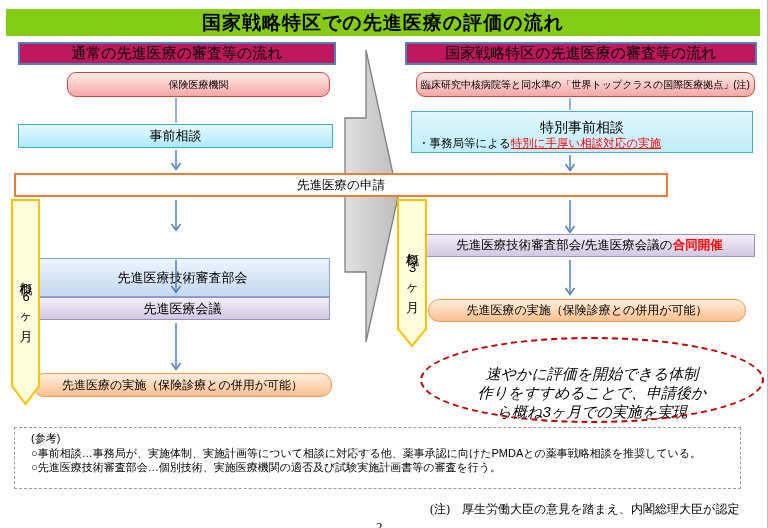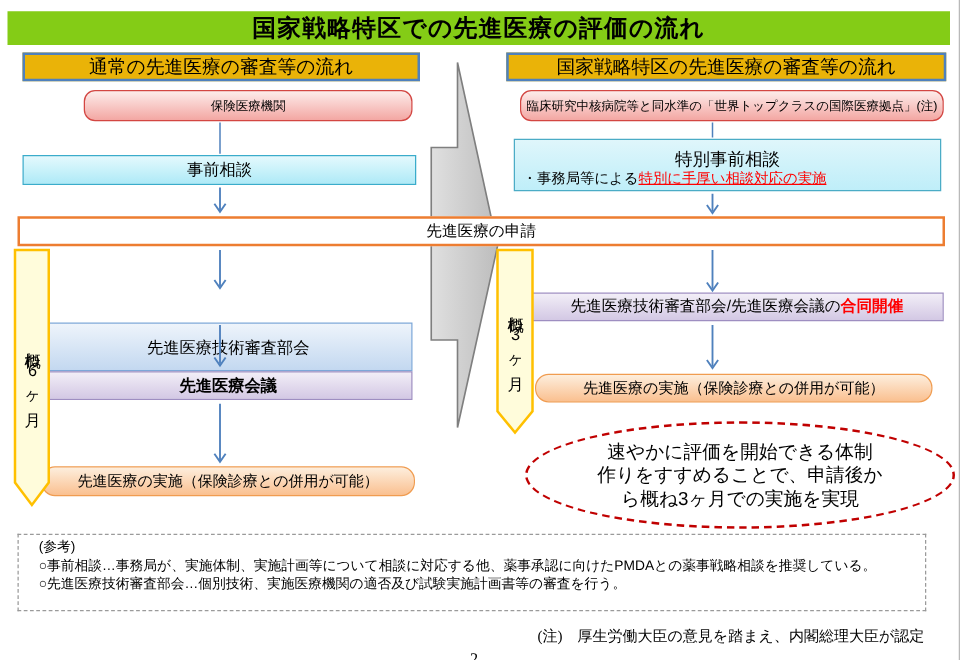--- a/index.html
+++ b/index.html
@@ -5,51 +5,51 @@
   html,body{margin:0;padding:0;background:#fff;}
   #slide{
     position:relative;width:768px;height:528px;background:#ffffff;
     font-family:"Liberation Sans","DejaVu Sans",sans-serif;color:#000;
     overflow:hidden;border-right:1px solid #b9b9b9;box-sizing:border-box;
   }
   .abs{position:absolute;box-sizing:border-box;}
   .center{display:flex;align-items:center;justify-content:center;text-align:center;}
   #title-band{left:6px;top:9px;width:754px;height:27px;background:#84cc16;
     font-size:19px;font-weight:bold;letter-spacing:1px;z-index:2;}
-  .col-header{height:23px;border:2px solid #4f81bd;background:#eab308;font-size:15px;z-index:2;}
+  .col-header{height:23px;border:2px solid #4f81bd;background:#be185d;font-size:15px;z-index:2;}
   #left-header{left:18px;top:42px;width:318px;}
   #right-header{left:405px;top:42px;width:352px;}
   .red-box{height:25px;border:1.5px solid #d34642;border-radius:9px;
     background:linear-gradient(#fdecea,#f3a7a3);font-size:10px;z-index:2;}
   #left-org{left:67px;top:72px;width:263px;}
   #right-org{left:416px;top:72px;width:339px;}
   .cyan-box{border:1.5px solid #3aaccb;background:linear-gradient(#e4f9fd,#aeeaf7);z-index:2;}
   #left-preconsult{left:18px;top:124px;width:315px;height:24px;font-size:13px;}
   #right-preconsult{left:411px;top:111px;width:342px;height:42px;
     border:1.5px solid #4bacc6;background:linear-gradient(#dff6fb,#bfeef9);
     font-size:11.5px;z-index:2;padding:6px 6px 0 6px;}
   #right-preconsult .t1{text-align:center;font-size:14px;line-height:18px;}
   #right-preconsult .t2{text-align:left;line-height:15px;}
   .hl-red-u{color:#ff0000;text-decoration:underline;}
-  #application-box{left:14px;top:173px;width:742px;height:24px;border:2px solid #ed7d31;
+  #application-box{left:14px;top:173px;width:654px;height:24px;border:2px solid #ed7d31;
     background:#fff;font-size:12.5px;z-index:2;}
   .blue-box{border:1.5px solid #7da7d8;background:linear-gradient(#eef4fb,#c3d8f0);}
   #left-review{left:35px;top:234px;width:295px;height:39px;font-size:13px;z-index:2;margin-top:24px;}
   .purple-box{border:1.5px solid #9e8ec1;background:linear-gradient(#f2eef7,#d3c8e4);}
-  #left-conference{left:35px;top:297px;width:295px;height:23px;font-size:13px;z-index:2;font-weight:bold;}
+  #left-conference{left:35px;top:297px;width:295px;height:23px;font-size:13px;z-index:2;}
   .impl-box{border:1.5px solid #f09c50;border-radius:11px;
     background:linear-gradient(#fdeedd,#fac090);font-size:12px;}
   #left-impl{left:33px;top:373px;width:299px;height:24px;z-index:2;}
   #right-joint{left:424px;top:234px;width:331px;height:23px;font-size:12.5px;z-index:2;}
   #right-joint .bold-red{color:#ff0000;font-weight:bold;}
   #right-impl{left:428px;top:299px;width:318px;height:23px;z-index:2;}
   #callout-ellipse{left:420px;top:337px;width:344px;height:86px;
     border:2px dashed #c00000;border-radius:50%;z-index:2;
-    display:flex;flex-direction:column;align-items:center;justify-content:center;
-    font-size:15px;line-height:19px;text-align:center;}
+    display:flex;flex-direction:column;align-items:center;justify-content:flex-end;
+    font-size:15px;line-height:19px;text-align:center;font-style:italic;}
   #reference-box{left:14px;top:427px;width:727px;height:62px;border:1px dashed #9a9a9a;
     font-size:11px;line-height:14.5px;padding:3px 16px;z-index:2;text-align:left;}
   #footnote{left:430px;top:501px;font-family:"Liberation Serif","DejaVu Serif",serif;
     font-size:12px;z-index:2;}
   #page-number{left:376px;top:519px;font-family:"Liberation Serif","DejaVu Serif",serif;
     font-size:13px;z-index:2;}
   .ribbon-label{writing-mode:vertical-rl;text-orientation:upright;
     font-size:13px;letter-spacing:1px;z-index:4;display:flex;align-items:center;justify-content:center;}
   #left-duration{left:12px;top:206px;width:27px;height:182px;}
   #right-duration{left:398px;top:204px;width:28px;height:128px;}

